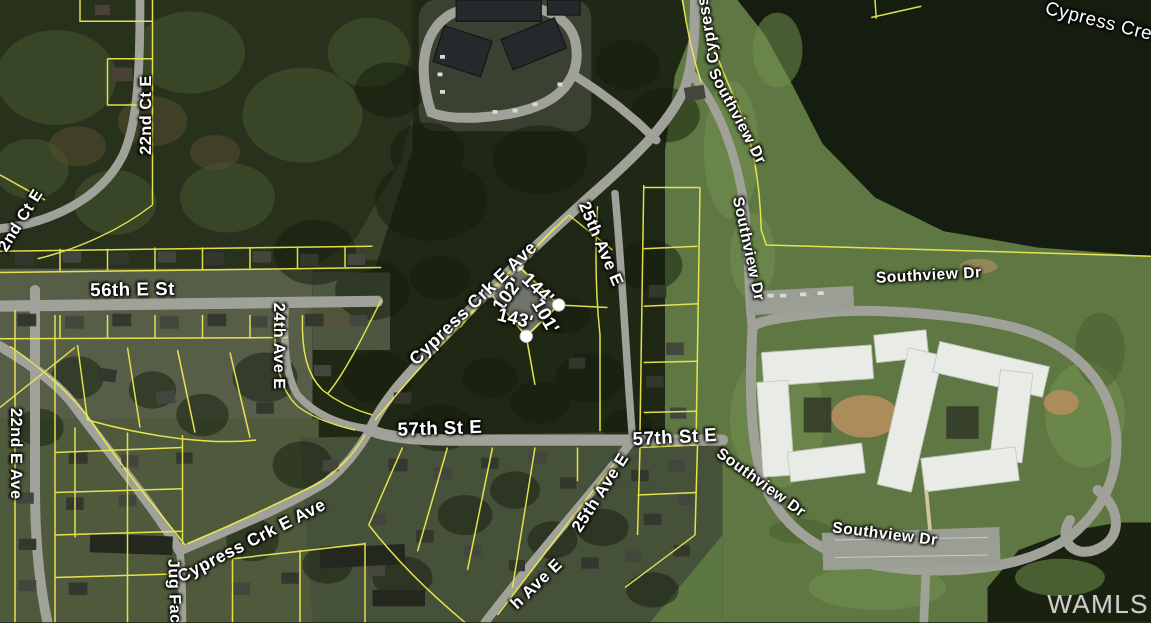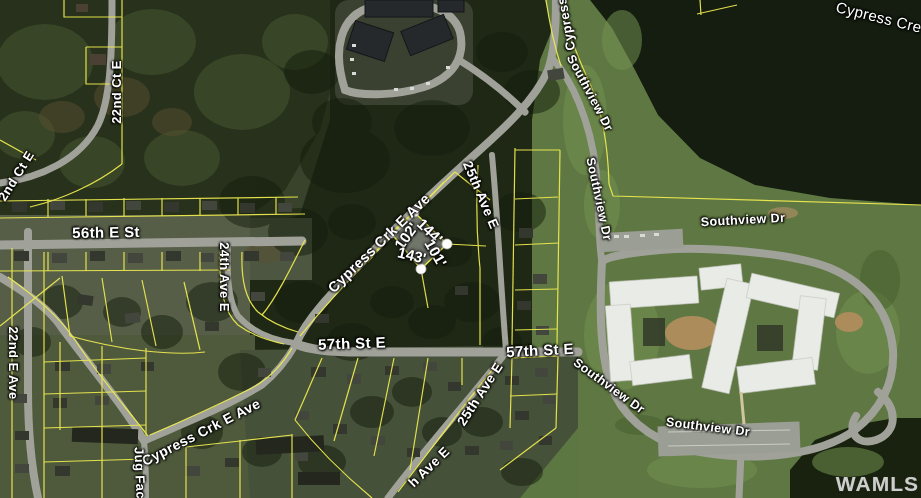--- a/index.html
+++ b/index.html
@@ -17,21 +17,21 @@
     pointer-events:none;
   }
   .dim{
     position:absolute;color:#ffffff;font-weight:700;font-size:15px;
     white-space:nowrap;transform-origin:center;
     text-shadow:0 0 3px #000,0 0 4px #000,1px 1px 2px #000;
     pointer-events:none;
   }
   .watermark{
     position:absolute;right:2px;bottom:2px;
-    font-size:21px;font-weight:700;letter-spacing:1px;
+    font-size:21px;font-weight:400;letter-spacing:1px;
     color:rgba(235,235,235,.85);
     text-shadow:0 0 2px rgba(60,60,60,.6);
     pointer-events:none;
   }
 </style>
 </head>
 <body>
 
 <div id="map">
   <svg width="921" height="498" viewBox="0 0 921 498">

